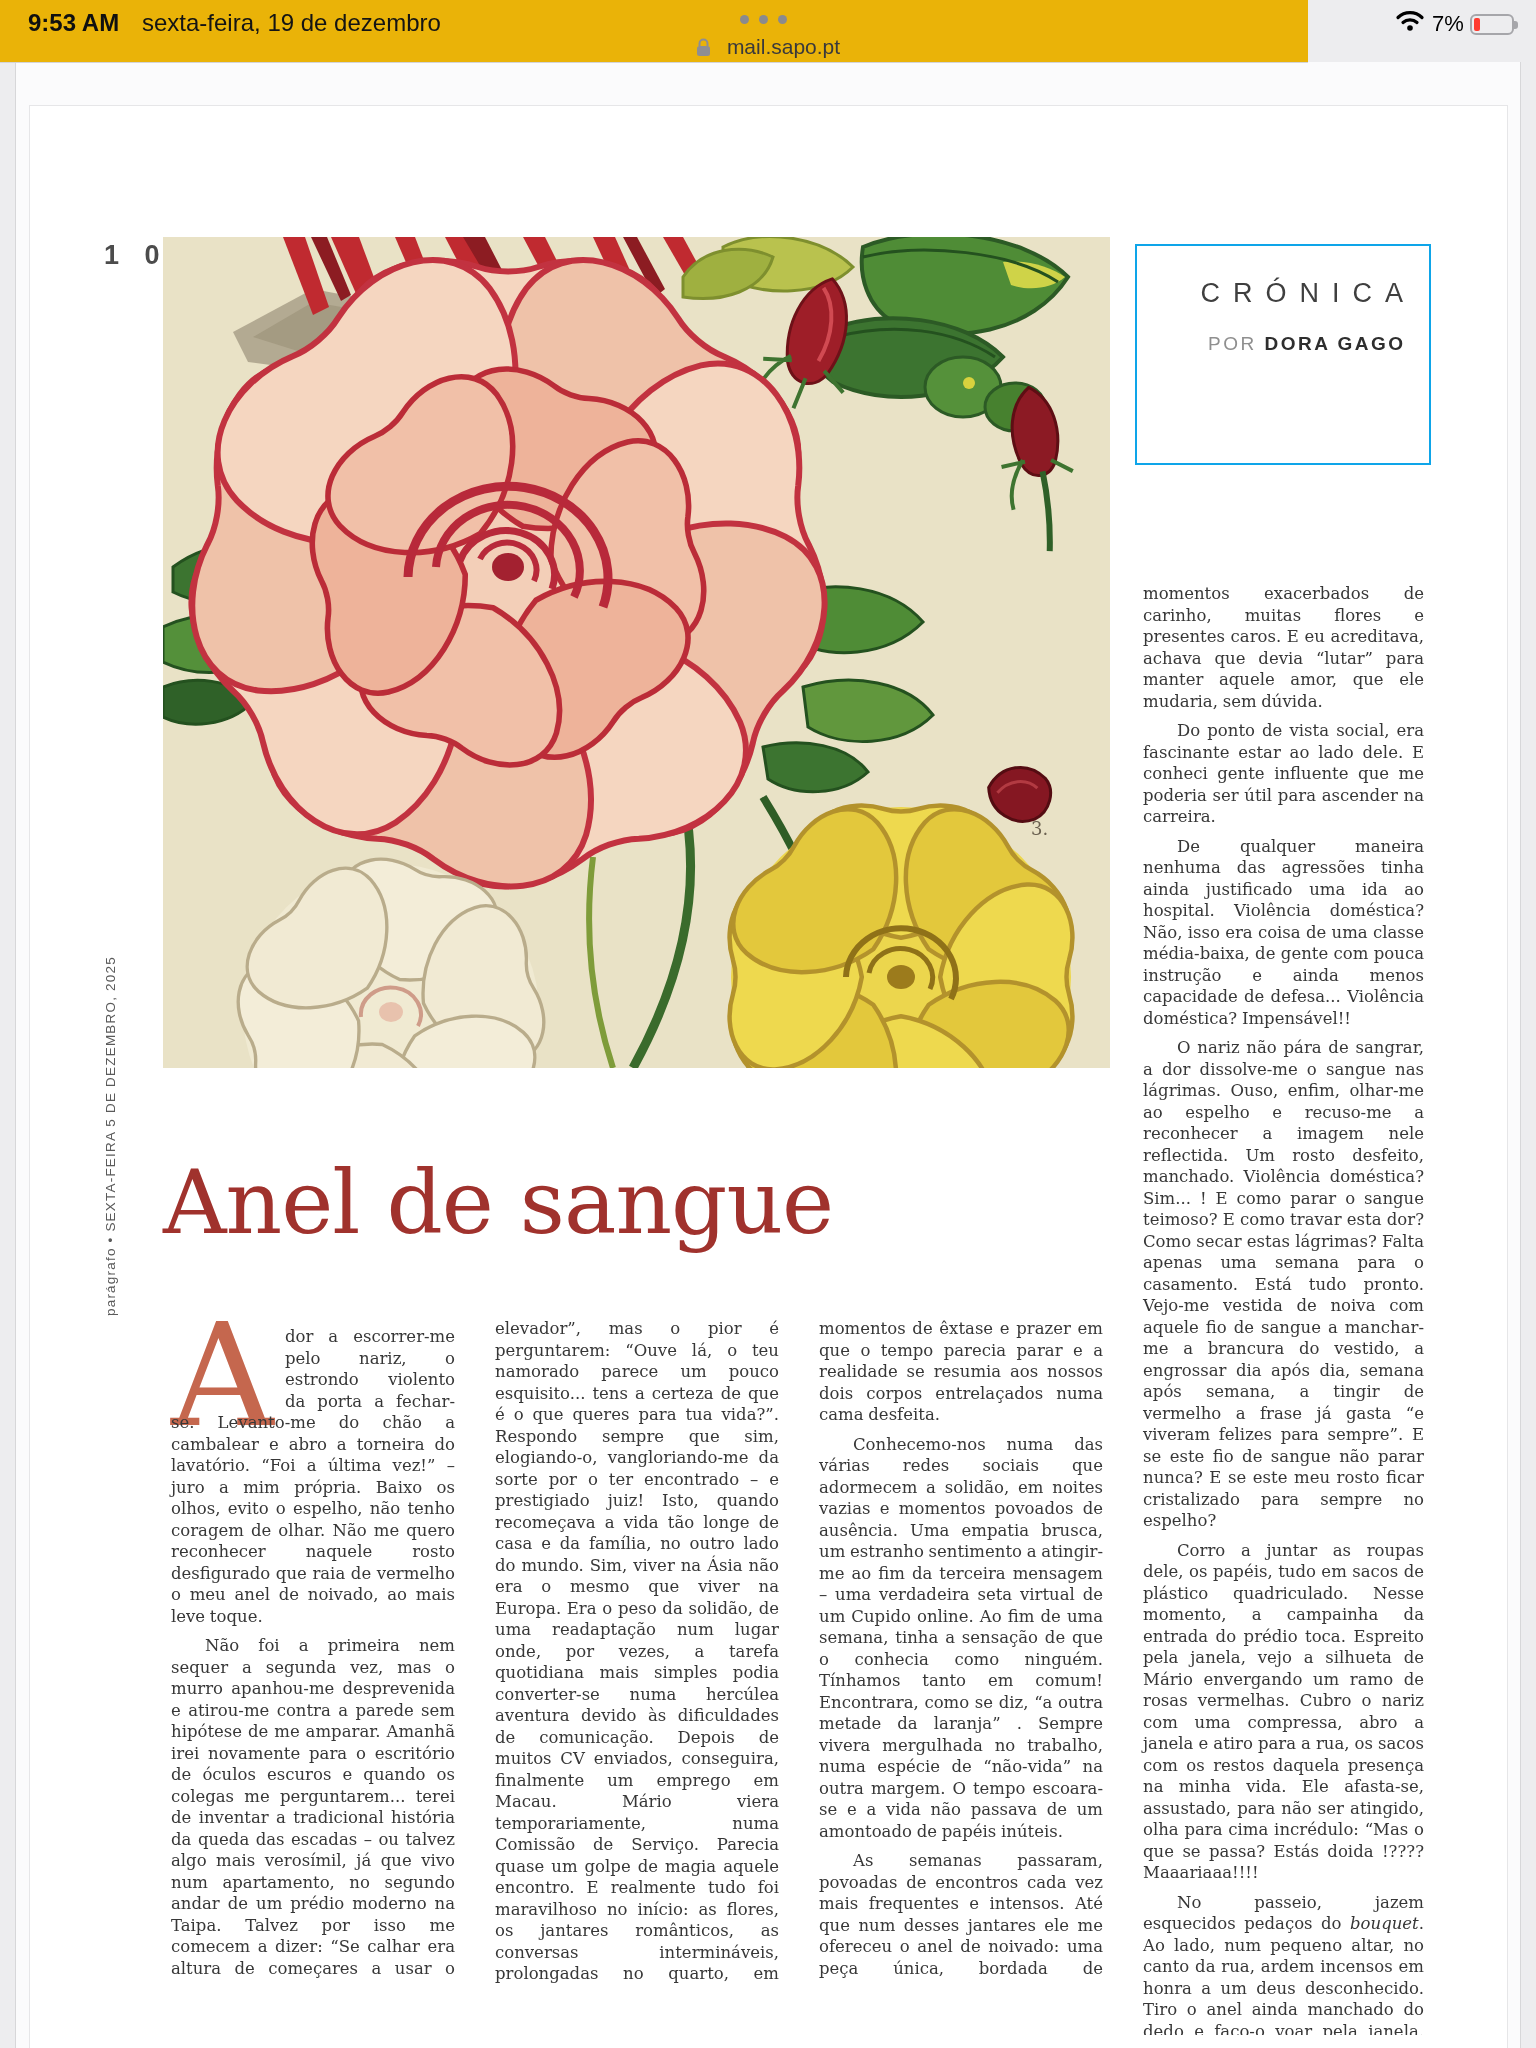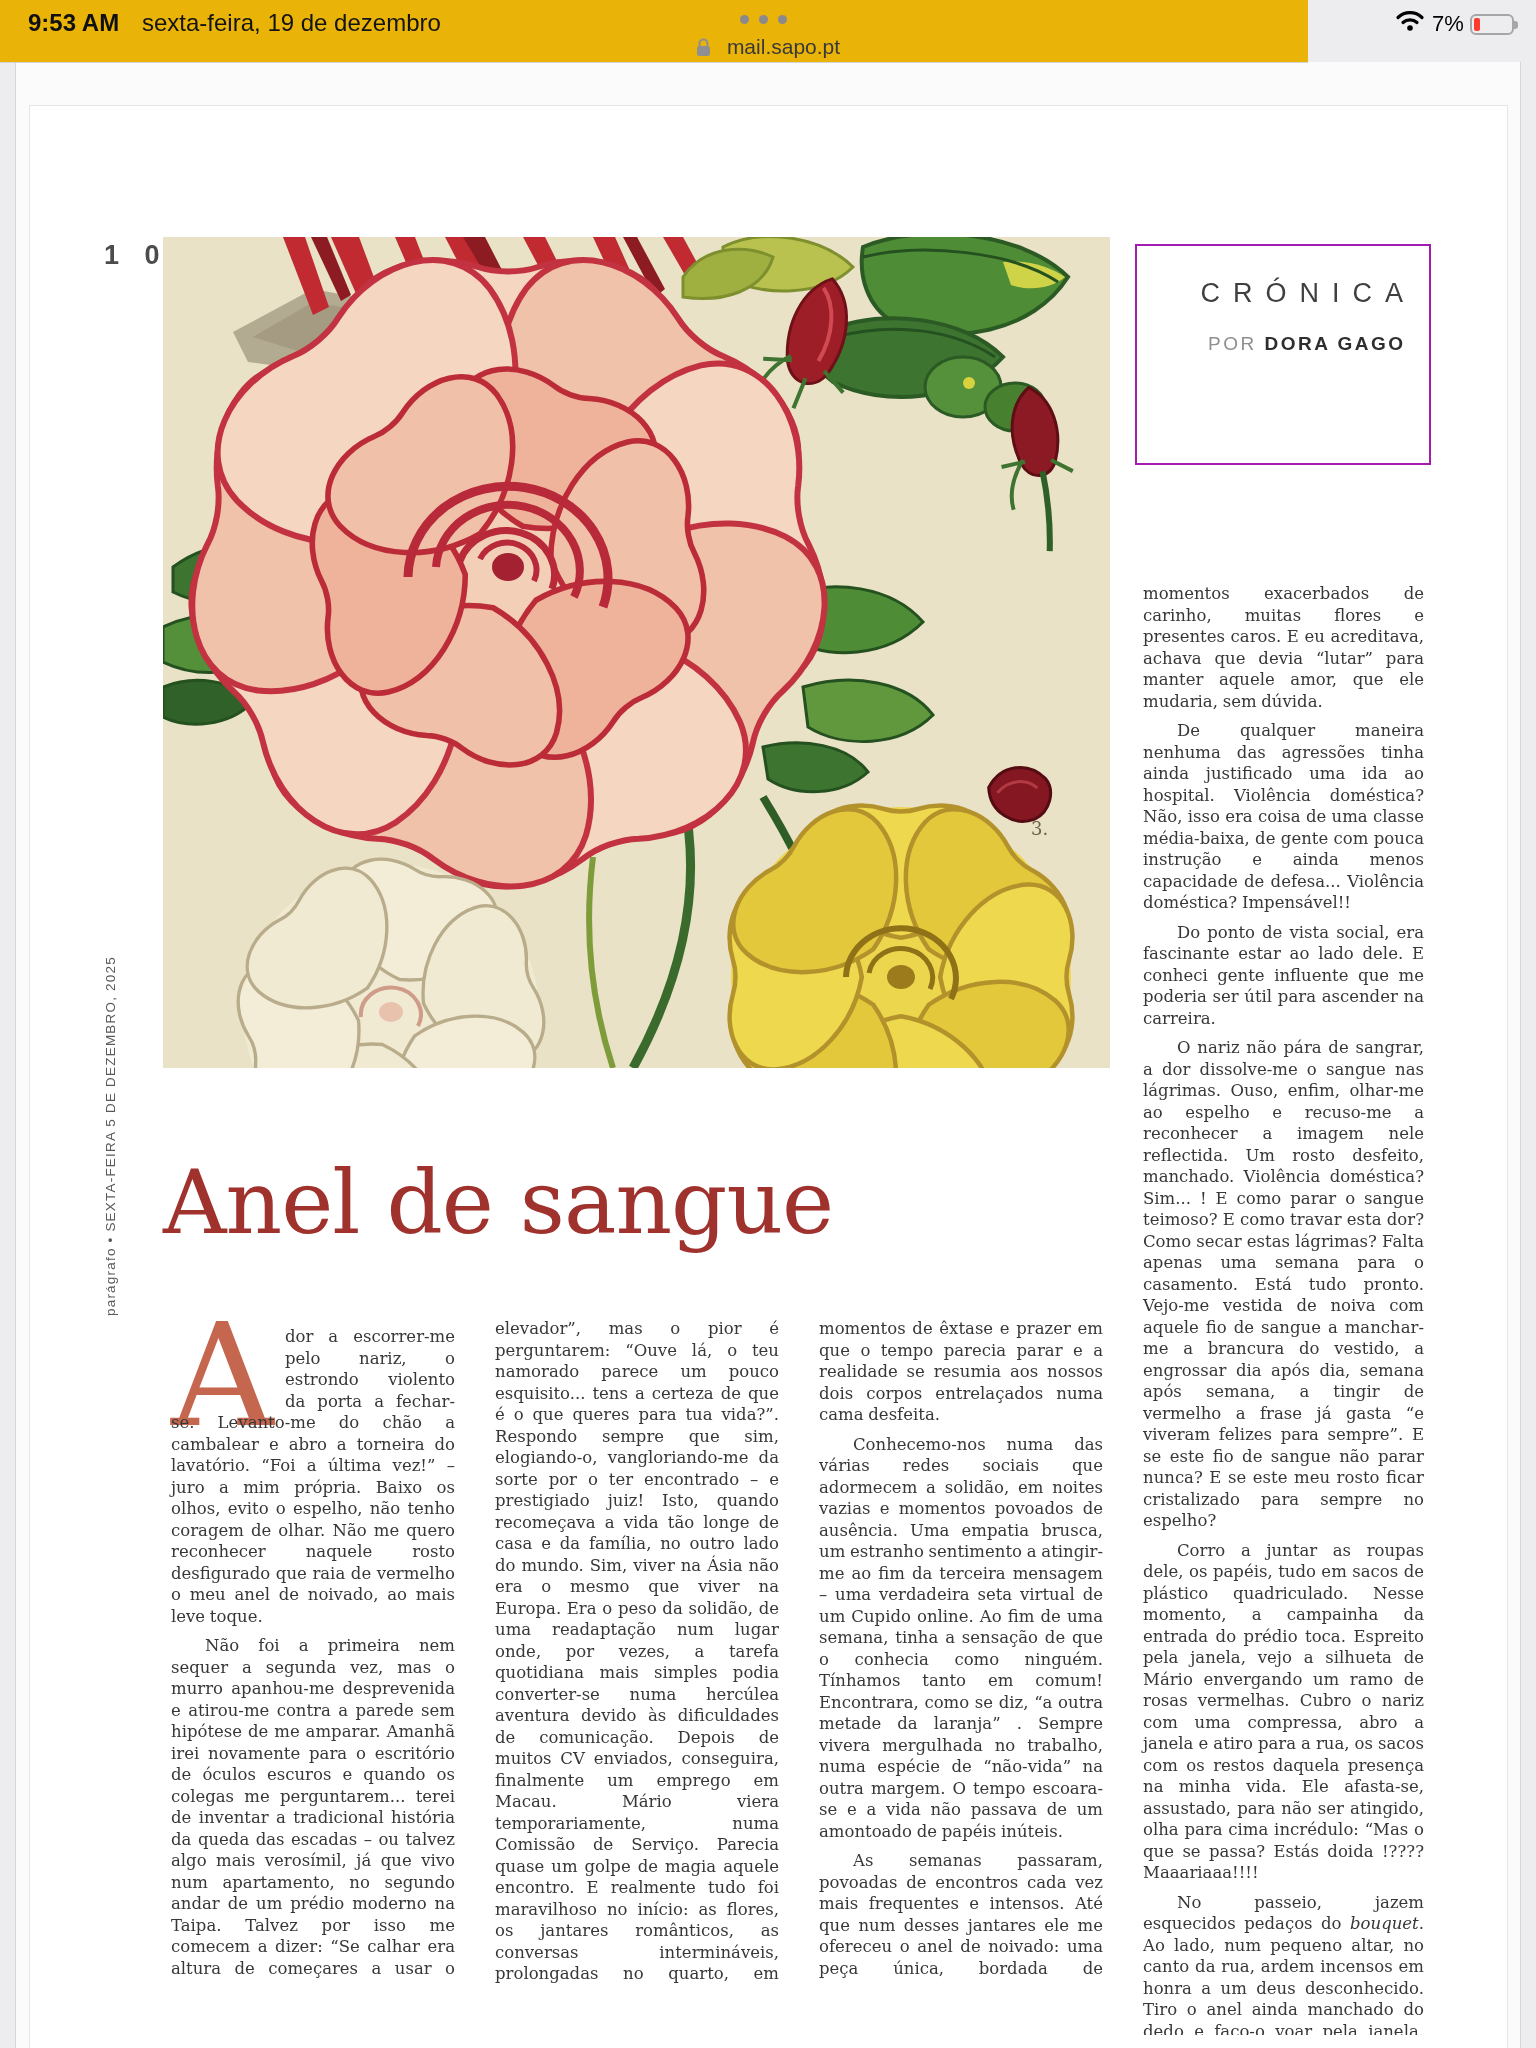--- a/index.html
+++ b/index.html
@@ -20,21 +20,21 @@
   #batt .lvl{position:absolute;left:2px;top:2px;width:6px;height:13px;background:#ff3b30;border-radius:2px;}
   #batt .nub{position:absolute;right:-6px;top:5px;width:4px;height:8px;background:#a6a6aa;border-radius:0 3px 3px 0;}
 
   
   #viewer{left:15px;top:62px;width:1504px;height:1986px;background:#fbfbfc;
           border-left:1px solid #d7d7d9;border-right:1px solid #d7d7d9;z-index:1;}
   #docpage{left:30px;top:106px;width:1477px;height:1942px;background:#fff;box-shadow:0 0 0 1px #e6e6e8;z-index:2;}
 
   
   #pageno{left:104px;top:240px;font-size:27px;font-weight:600;letter-spacing:9px;color:#4c4c4c;z-index:5;}
-  #cronica{left:1135px;top:244px;width:296px;height:221px;border:2px solid #a21caf;box-sizing:border-box;
+  #cronica{left:1135px;top:244px;width:296px;height:221px;border:2px solid #0ea5e9;box-sizing:border-box;
            text-align:right;padding:32px 26px 0 0;z-index:5;}
   #cronica .section{font-size:27px;letter-spacing:13px;color:#3f3f3f;margin-right:-13px;}
   #cronica .byline{margin-top:24px;font-size:19px;letter-spacing:2.5px;margin-right:-2.5px;}
   #cronica .byline .pre{color:#8f8f8f;}
   #cronica .byline .name{color:#2e2e2e;font-weight:700;}
 
   
   #vstrip{left:94px;top:950px;width:34px;height:366px;writing-mode:vertical-rl;transform:rotate(180deg);
           font-size:13.5px;letter-spacing:1.2px;color:#5a5a5a;white-space:nowrap;line-height:34px;z-index:5;}
 
@@ -239,18 +239,18 @@
 
 <div class="abs bodytext" id="cols">
   <p><span class="dropcap">A</span><span>dor a escorrer-me pelo nariz, o estrondo violento da porta a fechar-se. Levanto-me do chão a cambalear e abro a torneira do lavatório. “Foi a última vez!” – juro a mim própria. Baixo os olhos, evito o espelho, não tenho coragem de olhar. Não me quero reconhecer naquele rosto desfigurado que raia de vermelho o meu anel de noivado, ao mais leve toque.</span></p>
   <p class="ind">Não foi a primeira nem sequer a segunda vez, mas o murro apanhou-me desprevenida e atirou-me contra a parede sem hipótese de me amparar. Amanhã irei novamente para o escritório de óculos escuros e quando os colegas me perguntarem... terei de inventar a tradicional história da queda das escadas – ou talvez algo mais verosímil, já que vivo num apartamento, no segundo andar de um prédio moderno na Taipa. Talvez por isso me comecem a dizer: “Se calhar era altura de começares a usar o elevador”, mas o pior é perguntarem: “Ouve lá, o teu namorado parece um pouco esquisito... tens a certeza de que é o que queres para tua vida?”. Respondo sempre que sim, elogiando-o, vangloriando-me da sorte por o ter encontrado – e prestigiado juiz!  Isto, quando recomeçava a vida tão longe de casa e da família, no outro lado do mundo. Sim, viver na Ásia não era o mesmo que viver na Europa. Era o peso da solidão, de uma readaptação num lugar onde, por vezes, a tarefa quotidiana mais simples podia converter-se numa hercúlea aventura devido às dificuldades de comunicação. Depois de muitos CV enviados, conseguira, finalmente um emprego em Macau. Mário viera temporariamente, numa Comissão de Serviço. Parecia quase um golpe de magia aquele encontro. E realmente tudo foi maravilhoso no início: as flores, os jantares românticos, as conversas intermináveis, prolongadas no quarto, em momentos de êxtase e prazer em que o tempo parecia parar e a realidade se resumia aos nossos dois corpos entrelaçados numa cama desfeita.</p>
   <p class="ind">Conhecemo-nos numa das várias redes sociais que adormecem a solidão, em noites vazias e momentos povoados de ausência. Uma empatia brusca, um estranho sentimento a atingir-me ao fim da terceira mensagem – uma verdadeira seta virtual de um Cupido online. Ao fim de uma semana, tinha a sensação de que o conhecia como ninguém. Tínhamos tanto em comum! Encontrara, como se diz, “a outra metade da laranja” . Sempre vivera mergulhada no trabalho, numa espécie de “não-vida” na outra margem.  O tempo escoara-se e a vida não passava de um amontoado de papéis inúteis.</p>
   <p class="ind">As semanas passaram, povoadas de encontros cada vez mais frequentes e intensos. Até que num desses jantares ele me ofereceu o anel de noivado: uma peça única, bordada de diamantes. Marcámos o casamento. Entretanto, ele passou a ficar aqui, em casa. E foi então, depois da oferta do anel, a selar um termo de posse certificado, que o inferno se desenhou. As mínimas contrariedades davam azo a discussões de uma violência sem sentido, até que a primeira bofetada me deixou sem forças e sem capacidade para qualquer tipo de reacção. Imediatamente se seguiram os pedidos de perdão, as juras de amor ... A violência justificada pelos traumas de infância, por uma dificuldade de auto-controle com a qual lutava desde a adolescência. Depois os</p>
 </div>
 
 <div class="abs bodytext" id="rcol">
   <p>momentos exacerbados de carinho, muitas flores e presentes caros. E eu acreditava, achava que devia “lutar” para manter aquele amor, que ele mudaria, sem dúvida.</p>
+  <p class="ind">Do ponto de vista social, era fascinante estar ao lado dele. E conheci gente influente que me poderia ser útil para ascender na carreira.</p>
   <p class="ind">De qualquer maneira nenhuma das agressões tinha ainda justificado uma ida ao hospital. Violência doméstica? Não, isso era coisa de uma classe média-baixa, de gente com pouca instrução e ainda menos capacidade de defesa... Violência doméstica? Impensável!!</p>
-  <p class="ind">Do ponto de vista social, era fascinante estar ao lado dele. E conheci gente influente que me poderia ser útil para ascender na carreira.</p>
   <p class="ind">O nariz não pára de sangrar, a dor dissolve-me o sangue nas lágrimas.  Ouso, enfim, olhar-me ao espelho e recuso-me a reconhecer a imagem nele reflectida. Um rosto desfeito, manchado. Violência doméstica? Sim... ! E como parar o sangue teimoso? E como travar esta dor? Como secar estas lágrimas? Falta apenas uma semana para o casamento. Está tudo pronto.  Vejo-me vestida de noiva com aquele fio de sangue a manchar-me a brancura do vestido, a engrossar dia após dia, semana após semana, a tingir de vermelho a  frase já gasta “e viveram felizes para sempre”. E se este fio de sangue não parar nunca? E se este meu rosto ficar cristalizado para sempre no espelho?</p>
   <p class="ind">Corro a juntar as roupas dele, os papéis, tudo em sacos de plástico quadriculado. Nesse momento, a campainha da entrada do prédio toca. Espreito pela janela, vejo a silhueta de Mário envergando um ramo de rosas vermelhas. Cubro o nariz com uma compressa, abro a janela e atiro para a rua, os sacos com os restos daquela presença na minha vida. Ele afasta-se, assustado, para não ser atingido, olha para cima incrédulo: “Mas  o que se passa?  Estás doida !???? Maaariaaa!!!!</p>
   <p class="ind"><span>No passeio, jazem esquecidos pedaços do </span><span class="it">bouquet</span><span>. Ao lado, num pequeno altar, no canto da rua, ardem incensos em honra a um deus desconhecido. Tiro o anel ainda manchado do dedo e faço-o voar pela janela. Atinge-o num olho e aterra no asfalto. Uma indelével mancha vermelha, ao lado de duas pétalas de rosa pisadas e desfolhadas, como o amor que vivi.</span></p>
 </div>
 
 </body></html>

